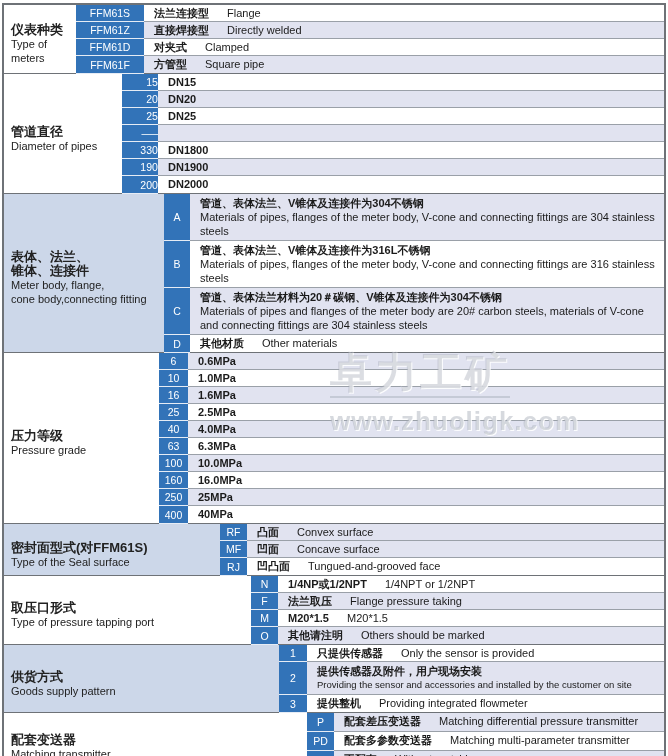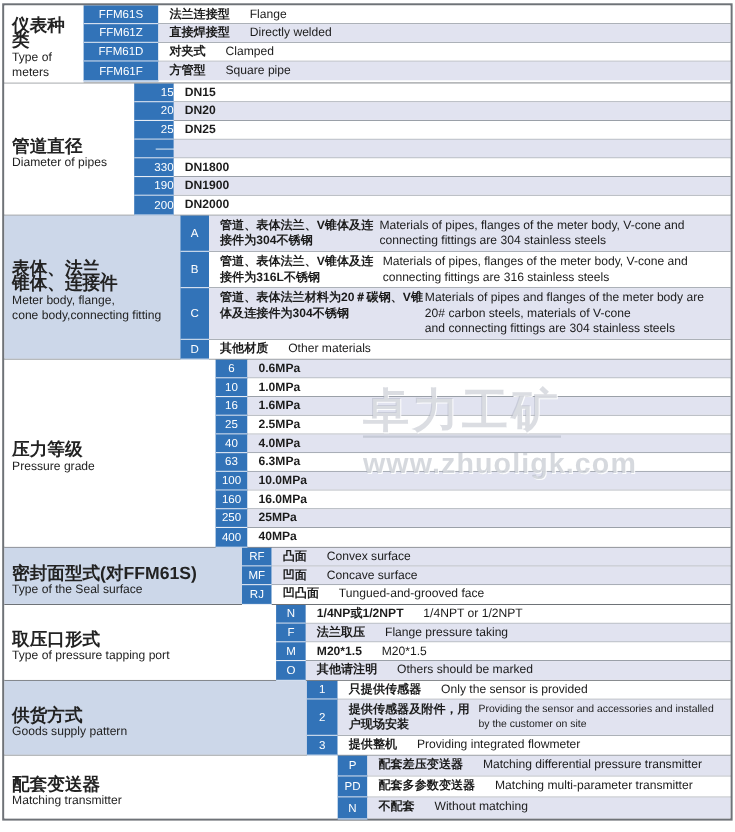--- a/index.html
+++ b/index.html
@@ -13,47 +13,47 @@
     position: absolute; left: 2px; top: 3px; width: 664px;
     border: 2px solid #6e7277;
     background: #fff;
   }
   .sec { display: flex; border-bottom: 1px solid #6e7277; }
   .sec:last-child { border-bottom: none; }
   .label {
     flex: 0 0 auto; display: flex; flex-direction: column; justify-content: center;
     padding: 2px 4px 2px 7px; background: #fff;
   }
-  .label .zh { font-size: 16px; font-weight: 700; color: #222; white-space: pre-line; line-height: 14px; margin-top: 10px; }
+  .label .zh { font-size: 13px; font-weight: 700; color: #222; white-space: pre-line; line-height: 14px; margin-top: 10px; }
   .label .en { font-size: 11px; color: #222; white-space: pre-line; line-height: 14px; }
   .shaded .label { background: #ccd7e9; }
   .rows { flex: 1 1 auto; display: flex; flex-direction: column; }
   .row { display: flex; align-items: stretch; border-bottom: 1px solid #9aa0a8; min-height: 17px; }
   .row:last-child { border-bottom: none; }
   .row.stripe .desc { background: #e1e3f0; }
   .code {
     flex: 0 0 auto; background: #3273b8; color: #fff;
     font-size: 10.5px; font-weight: 400; text-align: center;
     display: flex; align-items: center; justify-content: center;
     border-bottom: 1px solid #e6ecf5; margin-bottom: -1px;
   }
   .desc {
     flex: 1 1 auto; background: #fff; display: flex; align-items: flex-start;
     padding: 1px 4px 1px 10px; font-size: 11px; color: #1b1b1b;
   }
   .desc .zh { font-weight: 700; white-space: pre-line; line-height: 14px; }
   .desc .en { margin-left: 18px; white-space: pre-line; line-height: 14px; }
-  .row.stack .desc { align-items: flex-start; justify-content: center; padding-top: 2px; padding-bottom: 2px; }
+  .row.stack .desc { flex-direction: column; align-items: flex-start; justify-content: center; padding-top: 2px; padding-bottom: 2px; }
   .row.stack .desc .en { margin-left: 0; }
   .row .desc .en.small { font-size: 9.5px; }
   
   .s1 .label { width: 72px; }  .s1 .code { width: 68px; }
   .s2 .label { width: 118px; } .s2 .code { width: 36px; padding-left: 24px; }
   .s3 .label { width: 160px; } .s3 .code { width: 26px; }
-  .s4 .label { width: 192px; } .s4 .code { width: 29px; }
+  .s4 .label { width: 155px; } .s4 .code { width: 29px; }
   .s5 .label { width: 216px; } .s5 .code { width: 27px; }
   .s6 .label { width: 247px; } .s6 .code { width: 27px; }
   .s7 .label { width: 275px; } .s7 .code { width: 28px; }
   .s8 .label { width: 303px; } .s8 .code { width: 27px; }
   .s3 .row.h2 { min-height: 31px; }
   .s3 .row.h3 { min-height: 44px; }
   .s7 .row.h2 { min-height: 26px; }
   .s8 .row { min-height: 19px; }
   
   .watermark {

